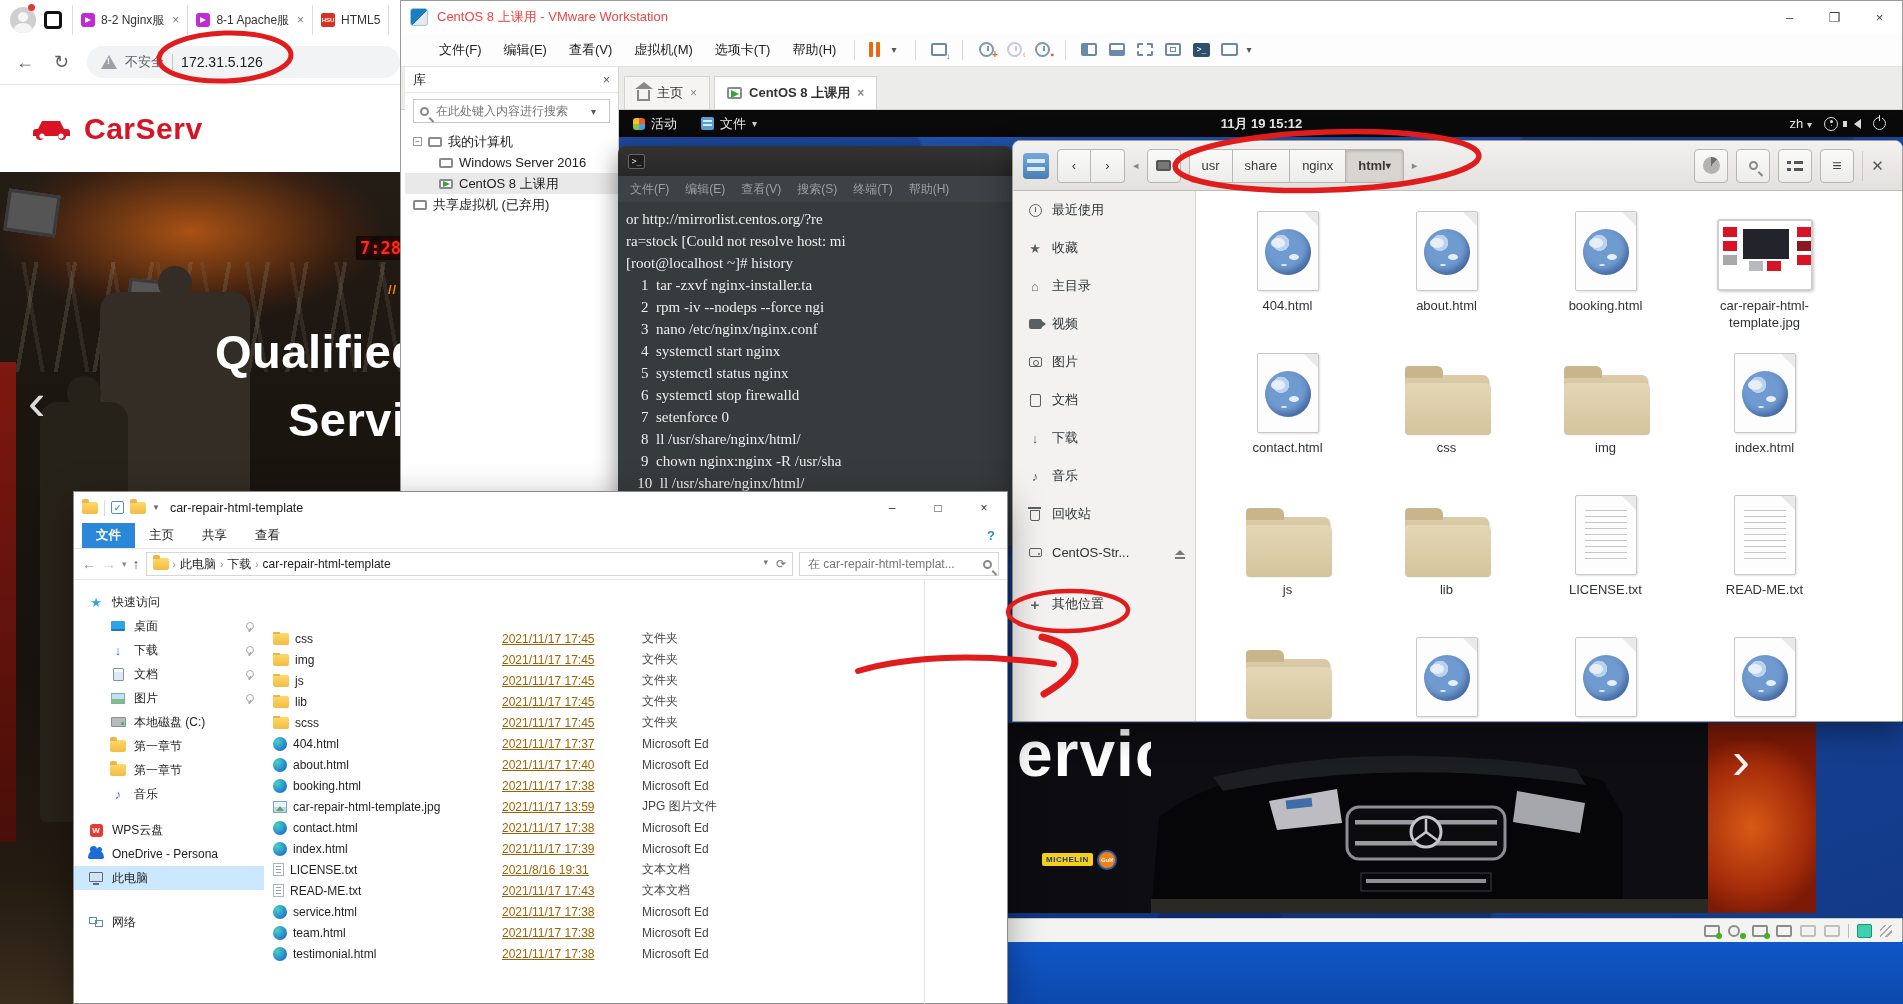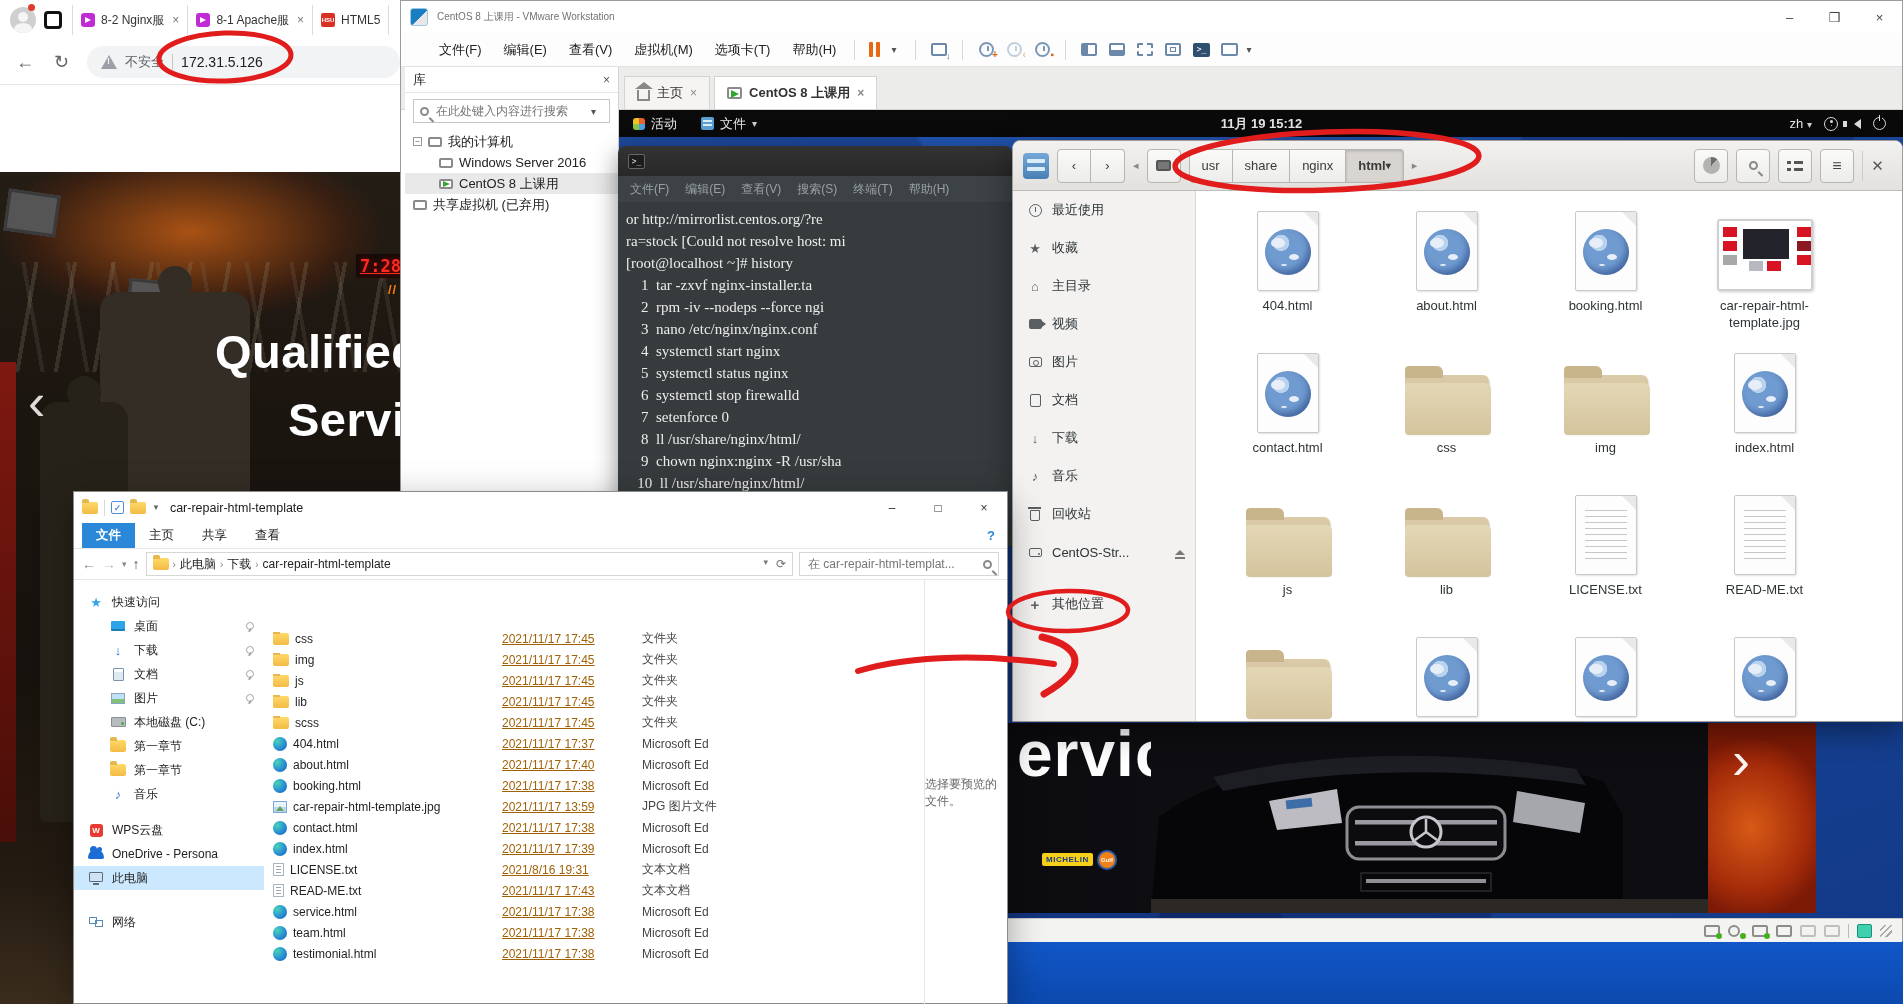--- a/index.html
+++ b/index.html
@@ -42,21 +42,21 @@
   .mech::before{content:"";position:absolute;left:50%;top:-26px;transform:translateX(-50%);width:34px;height:34px;border-radius:50%;background:inherit;}
   .clock728{position:absolute;font-family:"DejaVu Sans Mono",monospace;font-weight:bold;color:#ff2a1e;text-shadow:0 0 6px #a00;font-size:17px;background:#120c0a;padding:2px 4px;border-radius:2px;}
   .kicker{position:absolute;color:#f77d0a;font-size:13px;font-weight:bold;letter-spacing:1px;white-space:nowrap;}
   .heroline{position:absolute;color:#fff;font-weight:800;font-size:47px;white-space:nowrap;letter-spacing:.5px;}
   .heroprev{position:absolute;color:rgba(255,255,255,.85);font-size:52px;font-weight:200;}
 
   
   .vmw{position:absolute;left:400px;top:0;width:1503px;height:941px;background:#fff;border:1px solid #9b9b9b;z-index:2;}
   .vm-title{position:absolute;left:0;top:0;width:100%;height:32px;background:#fff;display:flex;align-items:center;}
   .vmw-ico{width:18px;height:18px;margin:0 9px 0 9px;border-radius:3px;background:linear-gradient(135deg,#1a7ec2 55%,#e8e8e8 55%);border:1px solid #9ec7e2;flex:none;}
-  .vm-title-text{font-size:10px;color:#737373;}
+  .vm-title-text{font-size:13px;color:#ef4444;}
   .vm-ctrls{margin-left:auto;display:flex;}
   .vm-ctrl{width:45px;height:32px;display:flex;align-items:center;justify-content:center;font-size:13px;color:#444;}
   .vm-menu{position:absolute;left:0;top:32px;width:100%;height:34px;background:#fdfdfd;border-bottom:1px solid #e3e3e3;display:flex;align-items:center;padding-left:28px;gap:2px;}
   .mitem{font-size:13px;color:#222;padding:4px 10px;}
   .tb-sep{width:1px;height:20px;background:#d8d8d8;margin:0 6px;}
   .tbi{width:22px;height:22px;display:flex;align-items:center;justify-content:center;position:relative;color:#4b7aa5;font-size:12px;}
   .pausebars{display:flex;gap:3px;}
   .pausebars i{width:4px;height:15px;background:#e86a10;border-radius:1px;}
   .ddv{color:#555;font-size:10px;width:12px;}
   .icad{width:16px;height:13px;border:2px solid #6b88a8;border-radius:2px;position:relative;}
@@ -304,26 +304,34 @@
     <div class="b-nav">
       <span class="navg">←</span>
       <span class="navg" style="margin-left:20px">↻</span>
       <div class="urlpill">
         <span class="warn"></span>
         <span class="warntext">不安全</span>
         <span class="pillsep"></span>
         <span class="urltext">172.31.5.126</span>
       </div>
     </div>
+    <div class="site-header">
+      <svg width="42" height="28" viewBox="0 0 42 28">
+        <path fill="#d81324" d="M8 14 l4 -8 h18 l4 8 h3 a3 3 0 0 1 3 3 v4 h-4 a4 4 0 0 1 -8 0 h-14 a4 4 0 0 1 -8 0 h-3 v-4 a3 3 0 0 1 3 -3 z"></path>
+        <circle cx="12" cy="21" r="2.6" fill="#fff"></circle>
+          <circle cx="31" cy="21" r="2.6" fill="#fff"></circle>
+      </svg>
+      <span class="brand">CarServ</span>
+    </div>
     <div class="hero">
       <div class="truss"></div>
       <div class="redpillar"></div>
       <div class="tv" style="left:6px;top:20px;width:52px;height:42px;transform:rotate(8deg);"></div>
       <div class="tv" style="left:128px;top:108px;width:42px;height:32px;transform:rotate(6deg);"></div>
-      <span class="clock728" style="left:356px;top:82px;text-decoration:underline;">7:28</span>
+      <span class="clock728" style="left:356px;top:64px;">7:28</span>
       <div class="mech" style="left:100px;top:120px;width:150px;height:560px;background:#332d25;"></div>
       <div class="mech" style="left:40px;top:230px;width:88px;height:420px;background:#272219;"></div>
       <span class="kicker" style="left:388px;top:110px;">// C</span>
       <span class="heroline" style="left:215px;top:152px;">Qualified</span>
       <span class="heroline" style="left:288px;top:220px;">Service</span>
       <span class="heroprev" style="left:28px;top:200px;">‹</span>
     </div>
   </div>
 
   <div class="host-bottom"></div>
@@ -1014,23 +1022,20 @@
             <div class="frow" style="top: 363px;">
               <span class="fcell-name">
                 <span class="ic-edge"></span>
                 <span>testimonial.html</span>
               </span>
               <span class="fcell-date">2021/11/17 17:38</span>
               <span class="fcell-type">Microsoft Ed</span>
             </div>
           </div>
         <div class="e-divider"></div>
-        <div class="e-preview">
-          <span>选择要预览的文件。</span>
-        </div>
       </div>
     </div>
   </div>
 
   <svg class="anno">
     <ellipse cx="225" cy="57" rx="66" ry="24" fill="none" stroke="#e01c1c" stroke-width="5" transform="rotate(-2 225 57)"></ellipse>
     <ellipse cx="1327" cy="161" rx="152" ry="29" fill="none" stroke="#e01c1c" stroke-width="5.5" transform="rotate(-2 1327 161)"></ellipse>
     <ellipse cx="1068" cy="611" rx="60" ry="20" fill="none" stroke="#e01c1c" stroke-width="4.5" transform="rotate(-1 1068 611)"></ellipse>
     <path d="M858 671 C 915 654, 990 655, 1054 664" fill="none" stroke="#e01c1c" stroke-width="6" stroke-linecap="round"></path>
     <path d="M1042 637 C 1082 647, 1089 668, 1044 694" fill="none" stroke="#e01c1c" stroke-width="7" stroke-linecap="round"></path>

